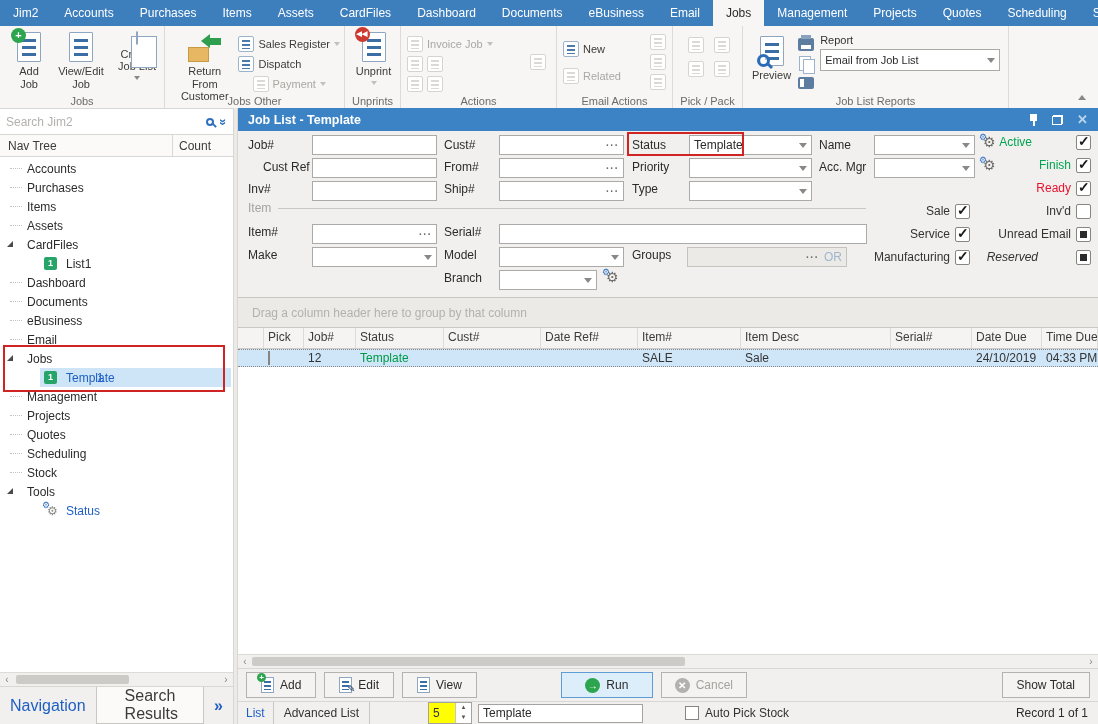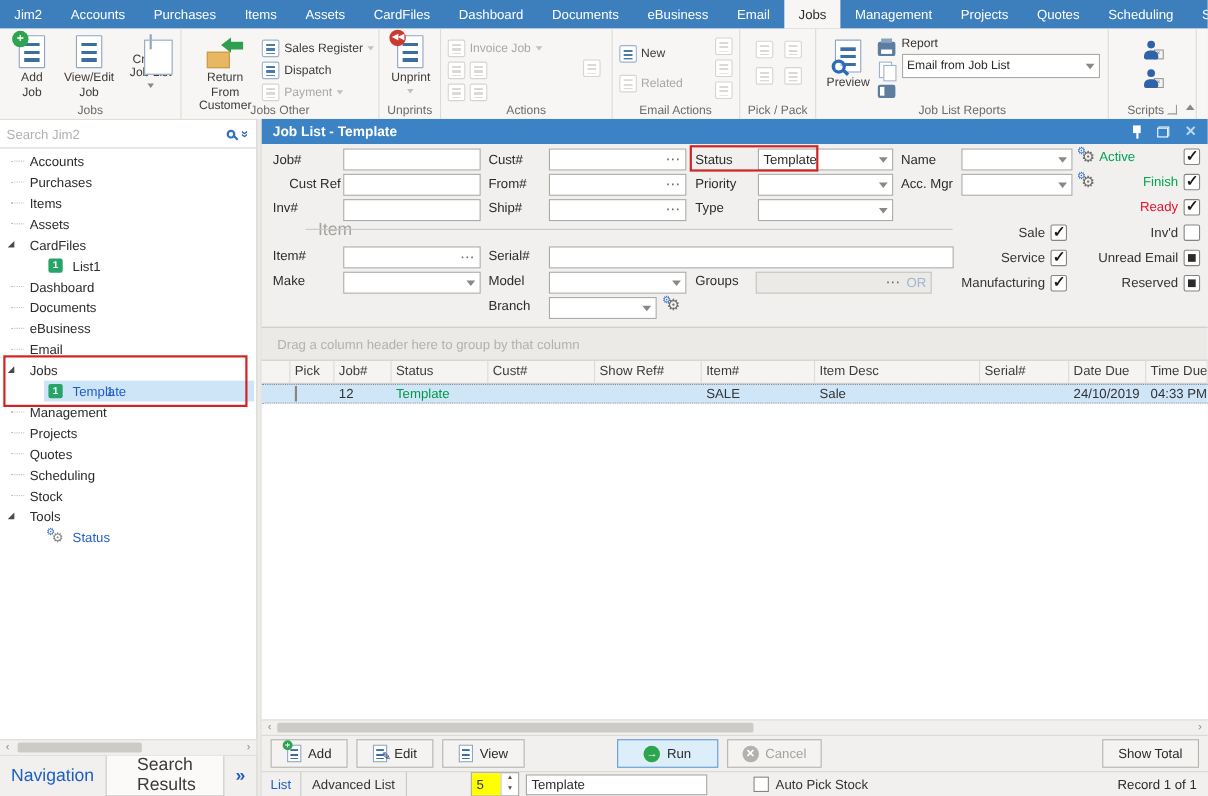--- a/index.html
+++ b/index.html
@@ -9,21 +9,21 @@
   .menubar { height:26px; background:#3d7ebd; display:flex; align-items:stretch; }
   .mtab { color:#fff; padding:0 13px; display:flex; align-items:center; font-size:12px; cursor:default; white-space:nowrap; }
   .mtab.active { background:#f7f6f4; color:#2b2b2b; }
 
   
   .ribbon { height:82px; background:#f7f6f4; display:flex; border-bottom:1px solid #e0ded b; position:relative; }
   .rgroup { position:relative; border-right:1px solid #ddd bd8; border-right:1px solid #dddbd8; padding:4px 4px 14px 6px; display:flex; }
   .rglabel { position:absolute; bottom:1px; left:0; right:0; text-align:center; font-size:11px; color:#6d6b67; white-space:nowrap; }
   .bigbtn { display:flex; flex-direction:column; align-items:center; justify-content:flex-start; gap:3px; font-size:11px; color:#3c3b39; text-align:center; padding:2px 3px; line-height:1.15; }
   .srow { display:flex; align-items:center; gap:4px; font-size:11px; height:21px; white-space:nowrap; color:#3c3b39; }
-  .disabled, .disabled * { color:#aaa7a3 !important; }
+  .disabled, .disabled * { color:#aaa7a3 !important;justify-content:center; }
   .car { width:0; height:0; border-left:3px solid transparent; border-right:3px solid transparent; border-top:4px solid #8a8886; display:inline-block; }
   .car.lt { border-top-color:#c2c0bd; }
   .caret-up { width:0; height:0; border-left:4px solid transparent; border-right:4px solid transparent; border-bottom:5px solid #8a8886; position:absolute; right:12px; bottom:8px; }
 
   
   .doc { position:relative; width:24px; height:30px; background:#fff; border:1px solid #8fa6c0; border-radius:1px; }
   .doc::after { content:""; position:absolute; left:4px; right:4px; top:6px; height:18px;
     background:repeating-linear-gradient(#3a6ea5 0 3px, transparent 3px 7px); }
   .stackdoc::before { content:""; position:absolute; left:-5px; top:4px; width:24px; height:30px; background:#fff; border:1px solid #8fa6c0; }
   .stackdoc .doc { position:relative; z-index:1; }
@@ -117,21 +117,21 @@
 
   
   .filterpanel { height:167px; background:#f1f0ee; position:relative; border-bottom:1px solid #c9c7c4; font-size:12px; }
   .flabel { position:absolute; height:20px; line-height:20px; color:#2b2b2b; white-space:nowrap; }
   .finput { position:absolute; height:20px; background:#fff; border:1px solid #acaaa7; display:flex; align-items:center; padding:0 4px; font-size:12px; color:#2b2b2b; }
   .finput .ell { margin-left:auto; color:#6d6b67; letter-spacing:1px; font-weight:bold; font-size:10px; }
   .finput .chev { margin-left:auto; width:0; height:0; border-left:4px solid transparent; border-right:4px solid transparent; border-top:5px solid #8a8886; }
   .finput.dis { background:#eceae7; border-color:#c5c3c0; }
   .fgear { position:absolute; width:20px; height:20px; }
   .fsep { position:absolute; border-top:1px solid #c9c7c4; }
-  .fseplabel { position:absolute; color:#a5a3a0; font-size:16px;margin-left:41px; }
+  .fseplabel { position:absolute; color:#a5a3a0; font-size:12px; }
   .cb { position:absolute; width:15px; height:15px; background:#fff; border:1px solid #878583; border-radius:2px; }
   .cb.checked::after { content:"\2713"; position:absolute; left:1px; top:-3px; font-size:14px; font-weight:bold; color:#1a1a1a; }
   .cb.ind::after { content:""; position:absolute; left:3px; top:3px; right:3px; bottom:3px; background:#2b2b2b; }
   .cblabel { position:absolute; height:15px; line-height:15px; text-align:right; white-space:nowrap; }
   .redframe { position:absolute; border:2px solid #d02424; pointer-events:none; z-index:4; }
 
   
   .gridwrap { flex:1; display:flex; flex-direction:column; background:#fff; min-height:0; }
   .groupby { height:30px; background:#eceae7; border-bottom:1px solid #c9c7c4; display:flex; align-items:center; padding-left:14px; color:#b3b1ae; font-size:12px; }
   .ghead { height:21px; display:flex; background:#f5f4f2; border-bottom:1px solid #cfcdca; font-size:12px; color:#3c3b39; }
@@ -322,47 +322,37 @@
     <div style="display:flex;flex-direction:column;padding-top:4px;gap:3px;">
       <span style="font-size:11px;">Report</span>
       <div class="finput" style="position:static;width:180px;height:22px;">
         <span style="font-size:11px;">Email from Job List</span>
         <span class="chev"></span>
       </div>
     </div>
     <div class="rglabel">Job List Reports</div>
   </div>
 
-  <div class="rgroup" style="width:80px;align-items:center;flex-direction:column;">
-    <div style="display:flex;flex-direction:column;gap:9px;margin:auto;padding-bottom:8px;">
-      <span class="person">
-          <span class="pg">×</span>
-        </span>
-      <span class="person">
-          <span class="pg">×</span>
-        </span>
-    </div>
-    <div class="rglabel">
-      <span>Scripts</span>
-      <span class="expbox" style="display:inline-block;"></span>
-    </div>
-  </div>
 
   <div class="rgroup" style="flex:1;border-right:none;">
     <span class="caret-up"></span>
   </div>
 </div>
 
 <div class="content">
 
   <div class="sidebar">
     <div class="searchrow">
       <input type="text" placeholder="Search Jim2" style="">
       <span class="mag"></span>
       <span class="dblchev">»</span>
+    </div>
+    <div class="treeheader">
+      <span class="nav">Nav Tree</span>
+      <span class="cnt">Count</span>
     </div>
 
     <div class="tree">
       <div class="trow">
           <span class="dots"></span>
           <span class="tlabel">Accounts</span>
         </div>
       <div class="trow">
           <span class="dots"></span>
           <span class="tlabel">Purchases</span>
@@ -553,40 +543,40 @@
           <span></span>
           <span class="chev"></span>
         </span>
       <span class="flabel" style="left:394px;top:114px;">Groups</span>
       <span class="finput dis" style="left:449px;top:116px;width:160px;">
         <span class="ell">···</span>
         <span style="color:#9fb6cf;margin-left:5px;">OR</span>
       </span>
       <span class="cblabel" style="left:612px;top:119px;width:100px;">Manufacturing</span>
       <span class="cb checked" style="left:717px;top:119px;"></span>
-      <span class="cblabel" style="left:733px;top:119px;width:100px;">Reserved</span>
+      <span class="cblabel" style="left:700px;top:119px;width:100px;font-style:italic;">Reserved</span>
       <span class="cb ind" style="left:838px;top:119px;"></span>
 
       <span class="flabel" style="left:206px;top:137px;">Branch</span>
       <span class="finput" style="left:261px;top:139px;width:98px;">
           <span></span>
           <span class="chev"></span>
         </span>
       <span class="fgear gears" style="left:364px;top:137px;"></span>
     </div>
 
     <div class="gridwrap">
       <div class="groupby">Drag a column header here to group by that column</div>
       <div class="ghead">
         <span class="gc c0"></span>
         <span class="gc c1">Pick</span>
         <span class="gc c2">Job#</span>
         <span class="gc c3">Status</span>
         <span class="gc c4">Cust#</span>
-        <span class="gc c5">Show Ref#</span>
+        <span class="gc c5">Date Ref#</span>
         <span class="gc c6">Item#</span>
         <span class="gc c7">Item Desc</span>
         <span class="gc c8">Serial#</span>
         <span class="gc c9">Date Due</span>
         <span class="gc c10">Time Due</span>
       </div>
       <div class="grow">
         <span class="gc c0"></span>
         <span class="gc c1"><span class="rowcb"></span></span>
         <span class="gc c2">12</span>

